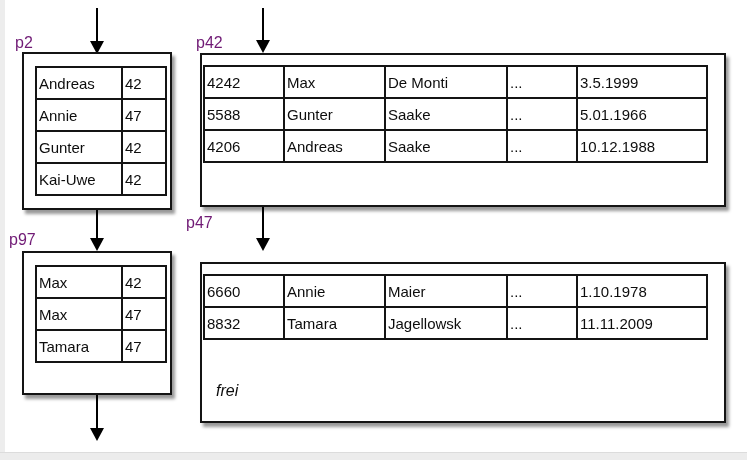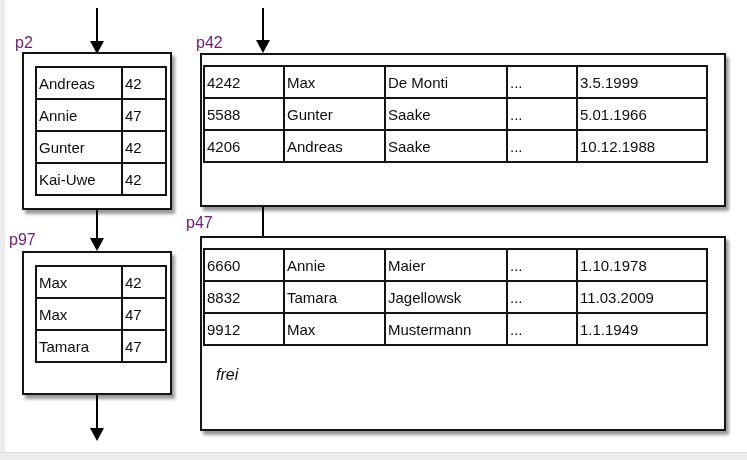--- a/index.html
+++ b/index.html
@@ -51,21 +51,20 @@
   }
   #p42-box table.page-table, #p47-box table.page-table{
     margin:10px 0 0 1px;
     width:503px;
   }
   .free-label{
     position:absolute;
     left:14px;top:118px;
     font-size:16px;
     font-style:italic;
-    margin-top:10px;
   }
   .arrow{
     position:absolute;
     width:14px;
     display:flex;flex-direction:column;align-items:center;
   }
   .arrow .stem{width:2px;flex:1;background:#000;}
   .arrow .head{
     width:0;height:0;
     border-left:7px solid transparent;
@@ -184,21 +183,21 @@
       </tr>
       <tr>
         <td>Tamara</td>
         <td>47</td>
       </tr>
     </tbody>
       </table>
   </div>
 
   <div class="page-label" style="left:186px;top:214px">p47</div>
-  <div id="p47-box" class="page-box" style="left:200px;top:236px;width:526px;height:195px">
+  <div id="p47-box" class="page-box" style="left:200px;top:262px;width:526px;height:161px">
     <table class="page-table">
       <colgroup>
           <col style="width:80px">
           <col style="width:101px">
           <col style="width:122px">
           <col style="width:70px">
           <col style="width:130px">
         </colgroup>
       <tbody>
           <tr>
@@ -206,27 +205,20 @@
         <td>Annie</td>
         <td>Maier</td>
         <td>...</td>
         <td>1.10.1978</td>
       </tr>
       <tr>
         <td>8832</td>
         <td>Tamara</td>
         <td>Jagellowsk</td>
         <td>...</td>
-        <td>11.03.2009</td>
-      </tr>
-      <tr>
-        <td>9912</td>
-        <td>Max</td>
-        <td>Mustermann</td>
-        <td>...</td>
-        <td>1.1.1949</td>
+        <td>11.11.2009</td>
       </tr>
     </tbody>
       </table>
     <div class="free-label">frei</div>
   </div>
 
 </div>
 
 </body></html>

